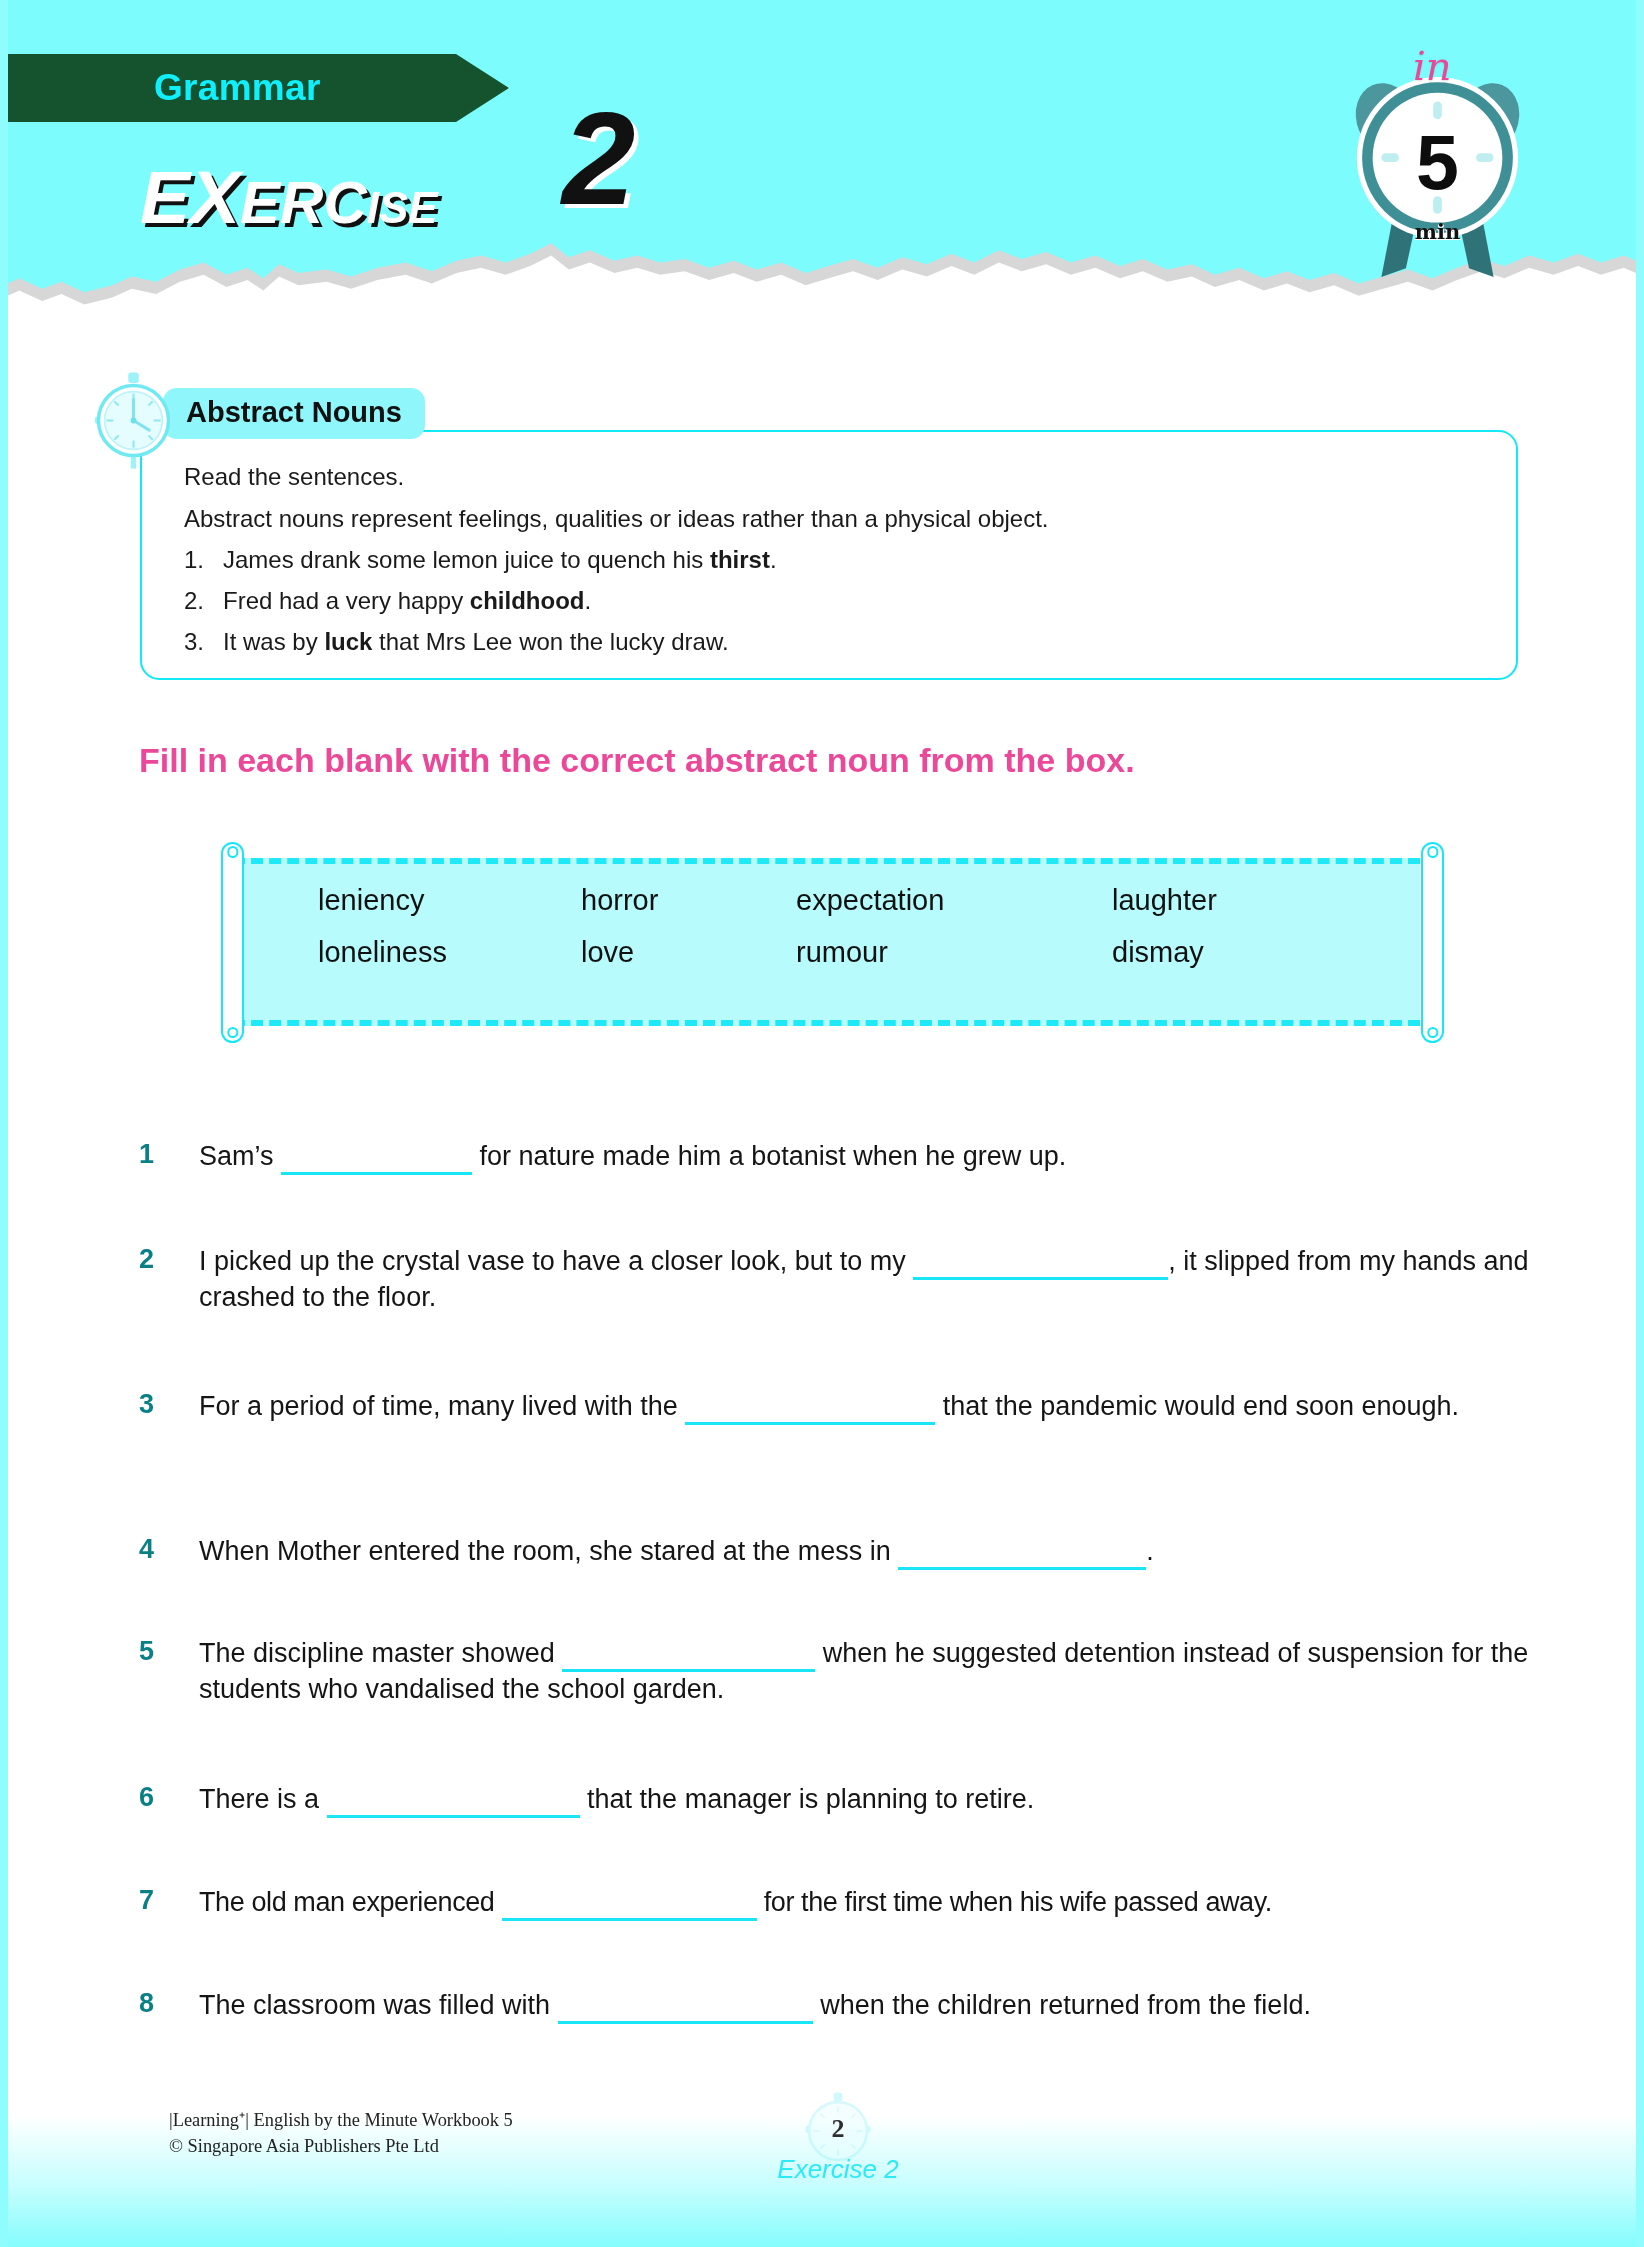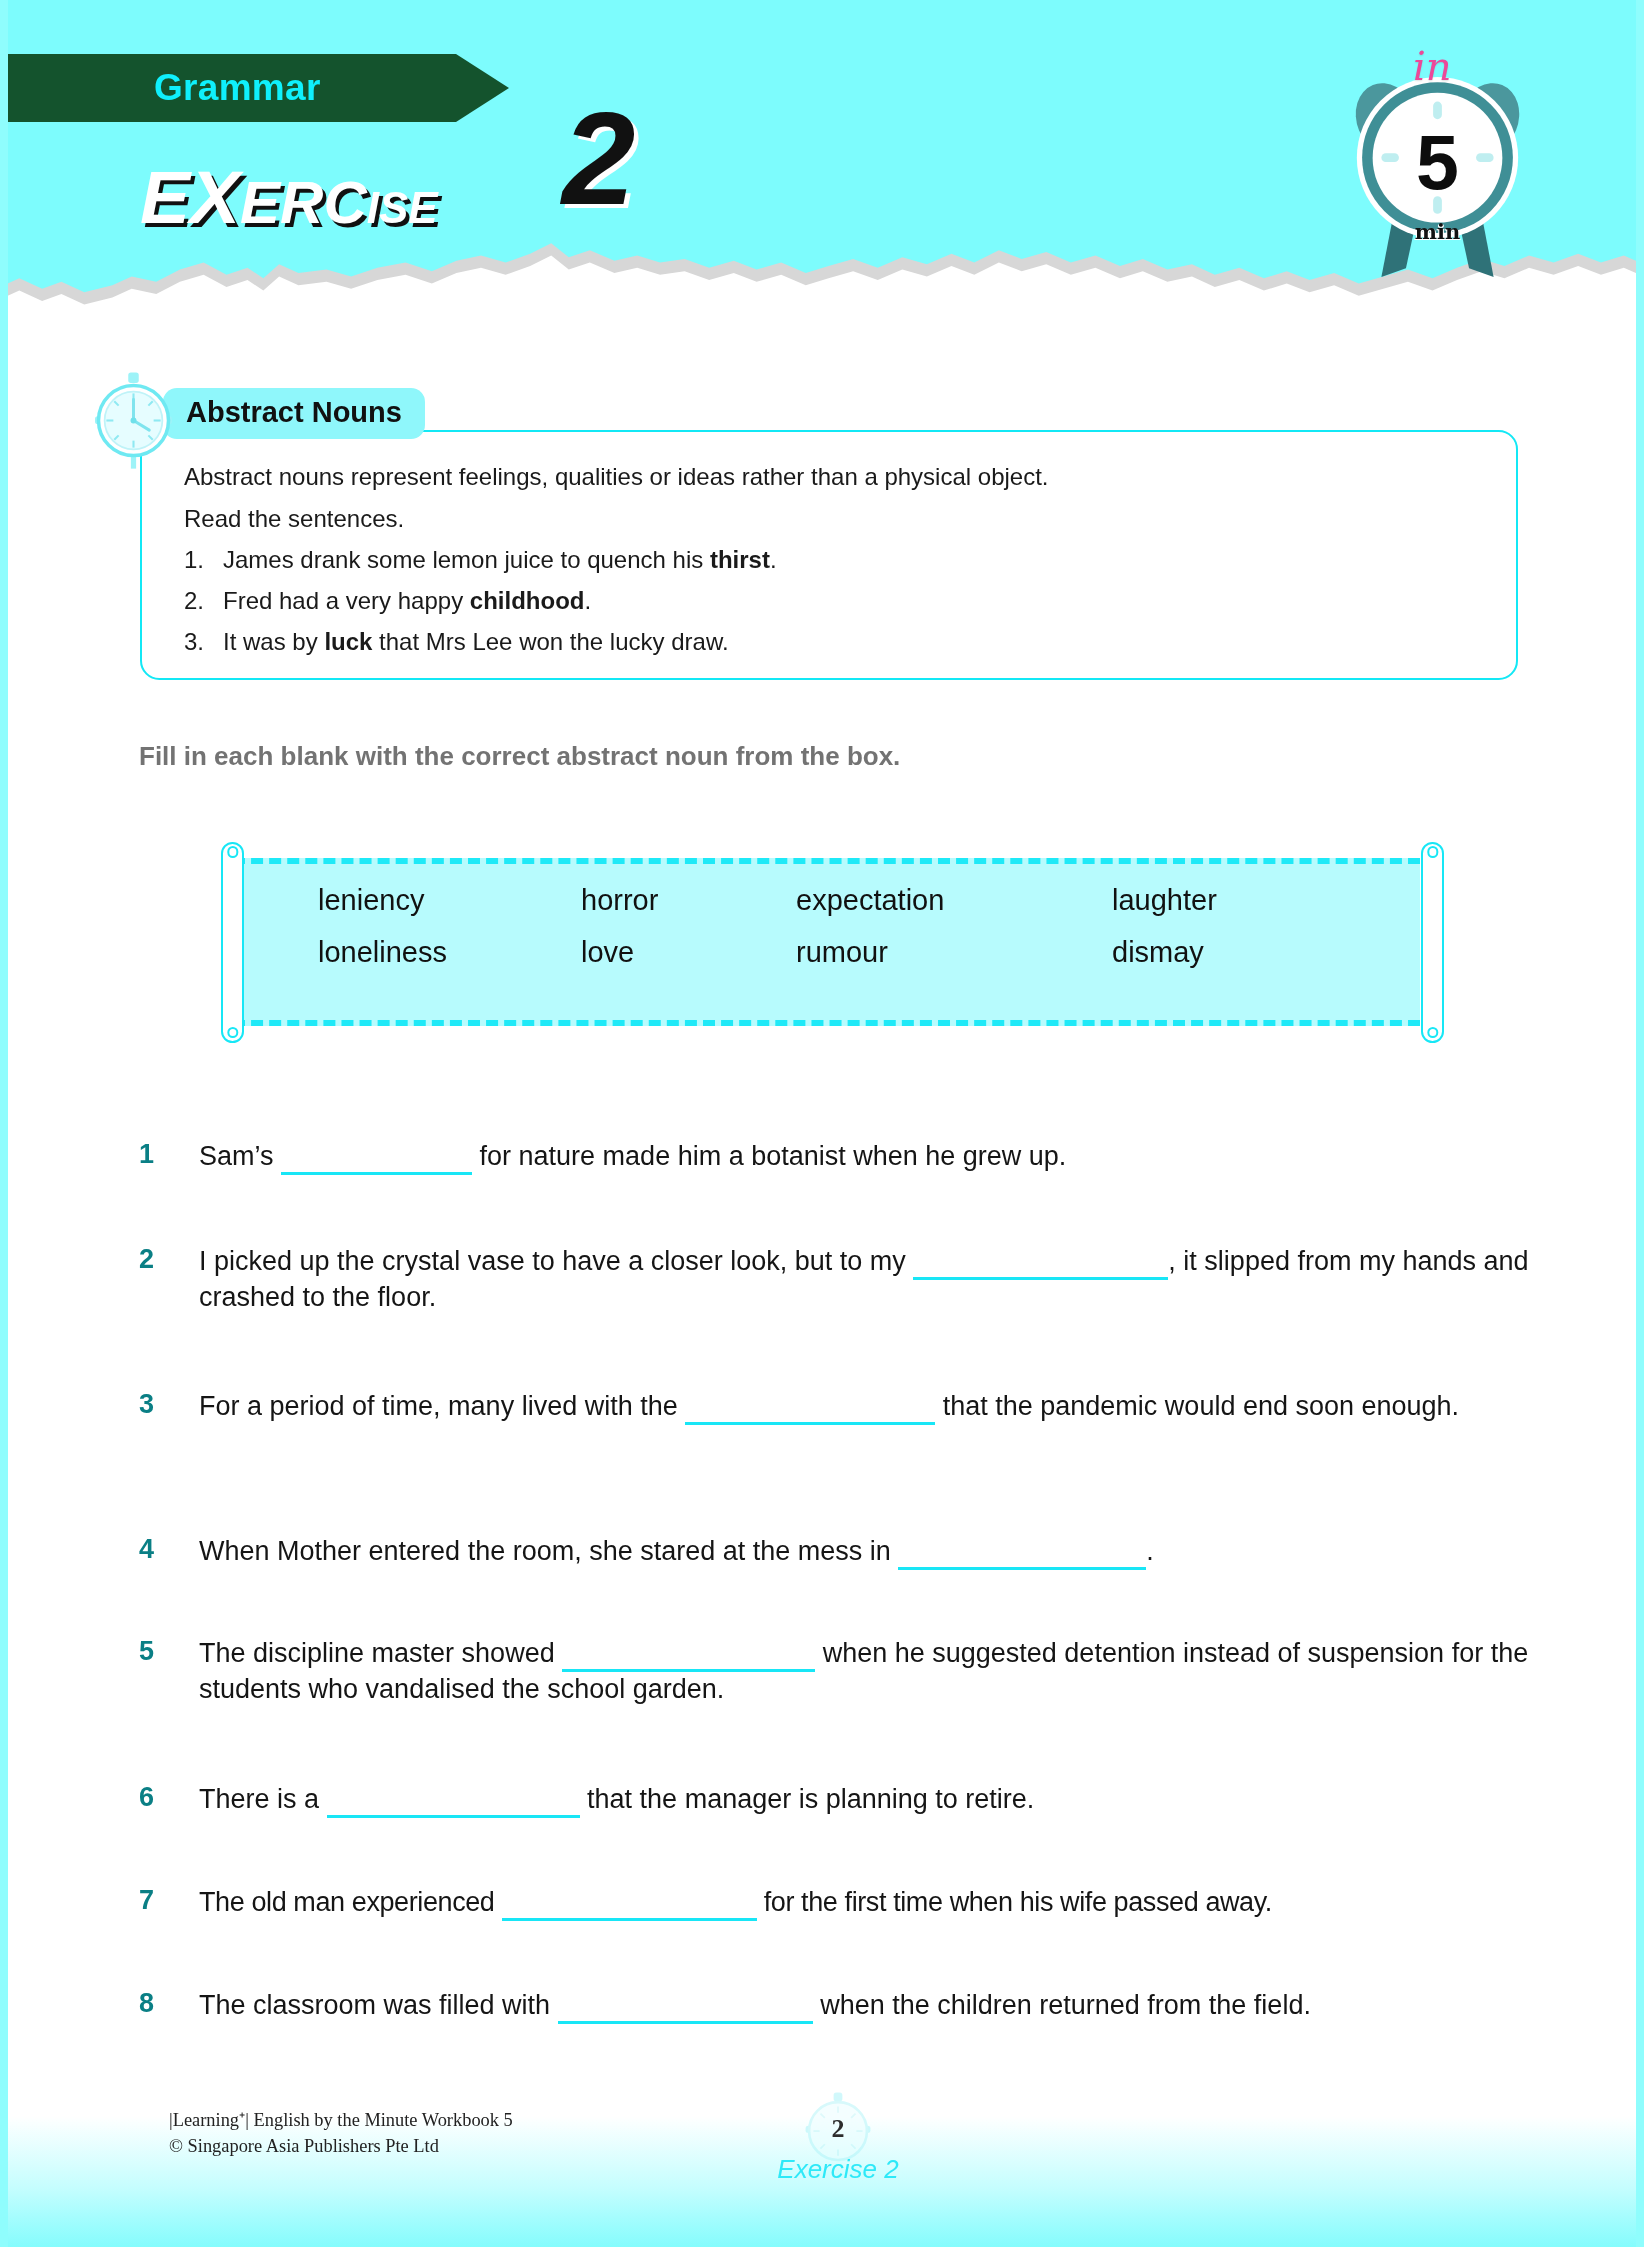--- a/index.html
+++ b/index.html
@@ -140,23 +140,23 @@
     line-height:1.0;
   }
   .concept-body .ln{ margin-bottom:17.6px; }
   .concept-body .ol-row{ display:flex; margin-bottom:16.7px; }
   .concept-body .ol-num{ width:39px; flex:0 0 39px; }
   .concept-body b{ font-weight:bold; }
 
   
   .instruction{
     position:absolute; left:139px; top:741px;
-    font-size:26px;
-    font-weight:bold;
-    color:#737373;
+    font-size:34px;
+    font-weight:bold;
+    color:#ec4899;
     white-space:nowrap;
     z-index:9;
   }
 
   
   .wordbox{
     position:absolute; left:221px; top:847px;
     width:1211px; height:189px;
     z-index:9;
     padding-left:12px;
@@ -322,22 +322,22 @@
     <line x1="27" y1="72" x2="22" y2="77"></line>
   </g>
   <line x1="44" y1="55" x2="44" y2="31" stroke="#7fe4ee" stroke-width="3.4" stroke-linecap="round"></line>
   <line x1="44" y1="55" x2="62" y2="66" stroke="#7fe4ee" stroke-width="3.4" stroke-linecap="round"></line>
   <circle cx="44" cy="55" r="3.4" fill="#6fe0ea"></circle>
 </svg>
 
 <div class="concept-badge">Abstract Nouns</div>
 
 <div class="concept-body">
+  <div class="ln">Read the sentences.</div>
   <div class="ln">Abstract nouns represent feelings, qualities or ideas rather than a physical object.</div>
-  <div class="ln">Read the sentences.</div>
   <div id="concept-examples">
       <div class="ol-row">
         <span class="ol-num">1.</span>
         <span><span>James drank some lemon juice to quench his </span><b>thirst</b><span>.</span></span>
       </div>
       <div class="ol-row">
         <span class="ol-num">2.</span>
         <span><span>Fred had a very happy </span><b>childhood</b><span>.</span></span>
       </div>
       <div class="ol-row">

